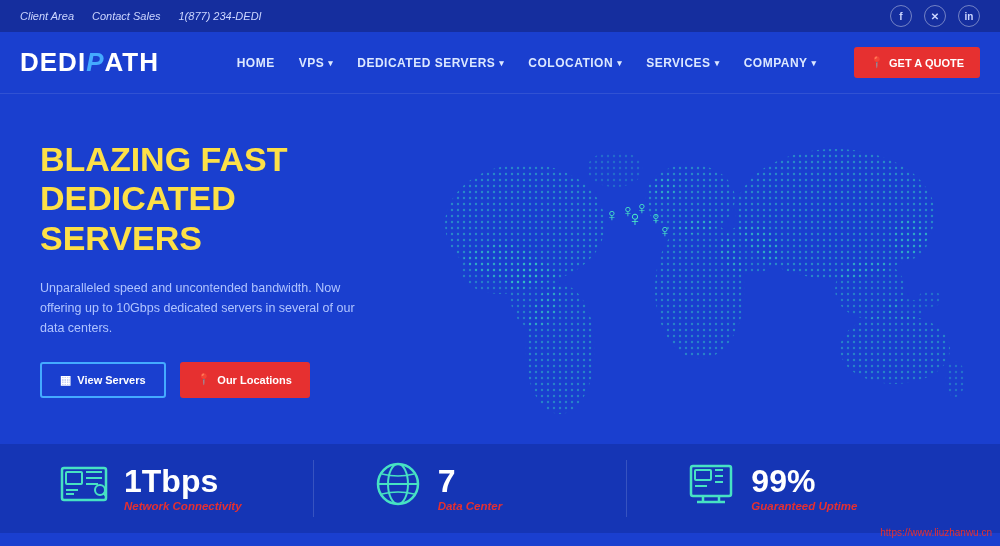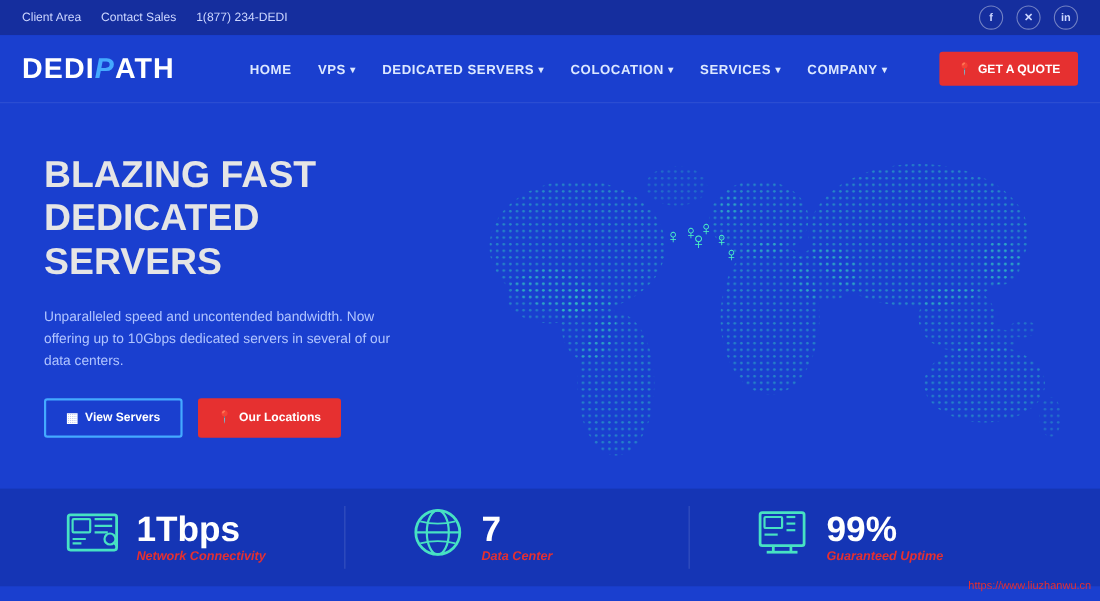--- a/index.html
+++ b/index.html
@@ -7,50 +7,51 @@
 
     
     .topbar {
       background: #152e9e;
       display: flex;
       align-items: center;
       justify-content: space-between;
       padding: 6px 20px;
       height: 32px;
     }
-    .topbar-left { display: flex; gap: 18px; }
+    .topbar-left { display: flex; gap: 18px; font-style: italic; }
     .topbar-left span { color: #ccd6ff; font-size: 11px; cursor: pointer; }
     .topbar-right { display: flex; gap: 12px; align-items: center; }
 
     
     .navbar {
       background: #1a3fcf;
       display: flex;
       align-items: center;
       padding: 0 20px;
       height: 62px;
       border-bottom: 1px solid rgba(255,255,255,0.1);
     }
     .logo {
       display: flex;
       align-items: center;
-      margin-right: 58px;
+      margin-right: 40px;
     }
     .logo-text {
       font-size: 26px;
       font-weight: 900;
       color: #fff;
       letter-spacing: 1px;
       text-transform: uppercase;
     }
     .nav-links {
       display: flex;
       align-items: center;
       gap: 4px;
       flex: 1;
+      justify-content: center;
     }
     .nav-item {
       color: #dce8ff;
       font-size: 12px;
       font-weight: 600;
       padding: 6px 10px;
       cursor: pointer;
       display: flex;
       align-items: center;
       gap: 4px;
@@ -83,21 +84,21 @@
       overflow: hidden;
       display: flex;
       align-items: center;
       padding: 30px 40px;
     }
     .hero-content {
       z-index: 2;
       max-width: 340px;
     }
     .hero-title {
-      color: #e5e5e5;
+      color: #fde047;
       font-size: 34px;
       font-weight: 900;
       line-height: 1.15;
       text-transform: uppercase;
       margin-bottom: 20px;
     }
     .hero-desc {
       color: #b0c4ff;
       font-size: 12.5px;
       line-height: 1.6;

